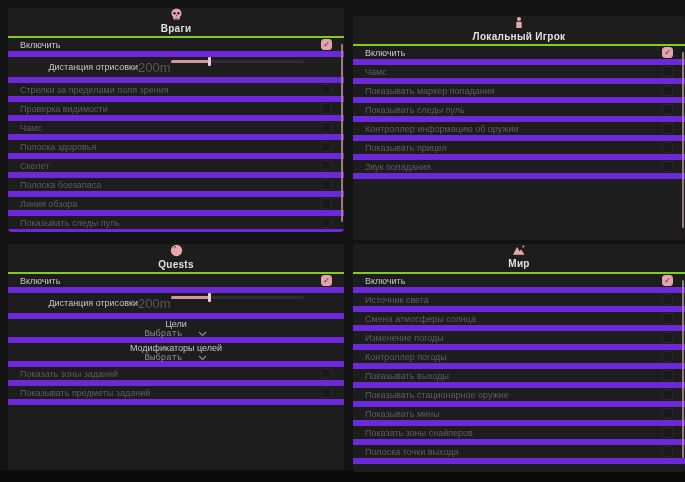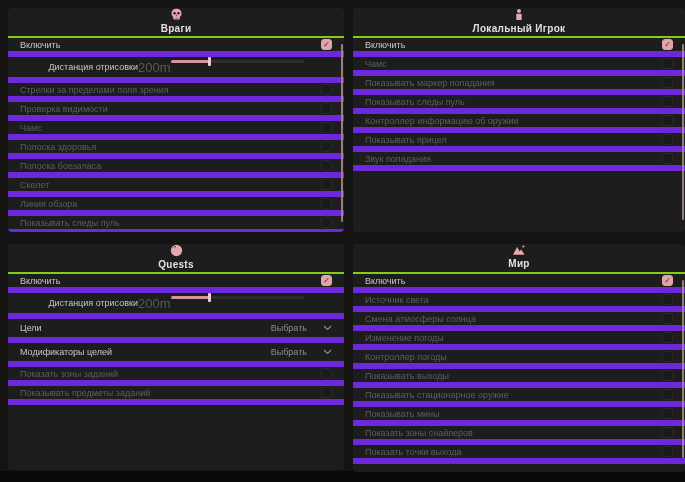--- a/index.html
+++ b/index.html
@@ -8,36 +8,36 @@
   .bottom-strip { position:absolute; left:0; right:0; bottom:0; height:11px; background:#090909; z-index:0; }
   .panel { position:absolute; background:#1d1d1d; border-radius:4px; overflow:hidden; z-index:1; }
   .hdr { height:30px; display:flex; align-items:center; gap:2px; padding:0 13px;
          border-bottom:2px solid #84cc16;flex-direction:column; }
   .ttl { font-size:10px; font-weight:bold; color:#e2dfdf; letter-spacing:.3px; }
   .ico { flex:0 0 auto; }
   .rows { position:relative; }
   .row { display:flex; align-items:center; justify-content:space-between;
          padding:0 12px; height:19px; border-bottom:6px solid #6d28d9; }
   .row.slider { height:26px; flex-direction:row; align-items:stretch; justify-content:center; }
-  .row.select { height:24px; }
+  .row.select { height:24px;flex-direction:column; }
   .lbl { font-size:9px; white-space:nowrap; }
   .on  .lbl { color:#c9c6c6; }
   .off .lbl { color:#5e5e5e; }
   .cb { width:11px; height:11px; border-radius:3px; background:#191919; border:1px solid #303030;
         display:flex; align-items:center; justify-content:center;
         font-size:8px; line-height:1; color:#50262b; flex:0 0 auto; }
   .off .cb { border-color:#292929; background:#1a1a1a; }
   .cb.checked { background:#e2a3a9; border-color:#e2a3a9; }
   .sl-top { display:flex; align-items:center; justify-content:space-between; }
   .val { font-size:13px; color:#585858; }
   .track { width:133px; height:3px; background:#2d2d2d; border-radius:2px; position:relative; margin-top:3px; }
   .fill { height:100%; background:#d4959c; border-radius:2px; }
   .knob { position:absolute; top:-3px; width:3px; height:9px; background:#eccacd; border-radius:1px; }
   .sel { display:flex; align-items:center; gap:16px; }
-  .selval { font-size:9px; color:#8f8d8d; }
+  .selval { font-size:9px; color:#8f8d8d;font-family:Liberation Mono, monospace; }
   .sb { position:absolute; right:1px; width:2px; background:#a8868c; border-radius:1px; opacity:.9; }
 </style>
 </head>
 <body>
 
 <div class="bottom-strip"></div>
 
 <div class="panel" style="left:8px; top:8px; width:336px; height:224px;">
   <div class="hdr">
     <svg class="ico" width="13" height="13" viewBox="0 0 12 12">
@@ -74,40 +74,40 @@
       </div>
       <div class="row toggle off">
         <span class="lbl">Чамс</span>
         <span class="cb"></span>
       </div>
       <div class="row toggle off">
         <span class="lbl">Полоска здоровья</span>
         <span class="cb"></span>
       </div>
       <div class="row toggle off">
+        <span class="lbl">Скелет</span>
+        <span class="cb"></span>
+      </div>
+      <div class="row toggle off">
         <span class="lbl">Полоска боезапаса</span>
         <span class="cb"></span>
       </div>
       <div class="row toggle off">
-        <span class="lbl">Скелет</span>
-        <span class="cb"></span>
-      </div>
-      <div class="row toggle off">
         <span class="lbl">Линия обзора</span>
         <span class="cb"></span>
       </div>
       <div class="row toggle off">
         <span class="lbl">Показывать следы пуль</span>
         <span class="cb"></span>
       </div>
     </div>
   <div class="sb" style="top:36px; bottom:10px;"></div>
 </div>
 
-<div class="panel" style="left:353px; top:8px; width:332px; height:224px;">
+<div class="panel" style="left:353px; top:16px; width:332px; height:224px;">
   <div class="hdr">
     <svg class="ico" width="12" height="13" viewBox="0 0 12 12">
       <circle cx="6" cy="2.4" r="2" fill="#e8a7ad"></circle>
       <path d="M4.2 5.2h3.6c.5 0 .9.4.9.9v5.4H3.3V6.1c0-.5.4-.9.9-.9z" fill="#e8a7ad"></path>
     </svg>
     <span class="ttl">Локальный Игрок</span>
   </div>
   <div class="rows">
       <div class="row toggle on">
         <span class="lbl">Включить</span>
@@ -232,18 +232,18 @@
       </div>
       <div class="row toggle off">
         <span class="lbl">Показывать мины</span>
         <span class="cb"></span>
       </div>
       <div class="row toggle off">
         <span class="lbl">Показать зоны снайперов</span>
         <span class="cb"></span>
       </div>
       <div class="row toggle off">
-        <span class="lbl">Показать точки выхода</span>
+        <span class="lbl">Полоска точки выхода</span>
         <span class="cb"></span>
       </div>
     </div>
   <div class="sb" style="top:36px; bottom:14px;"></div>
 </div>
 
 </body></html>

